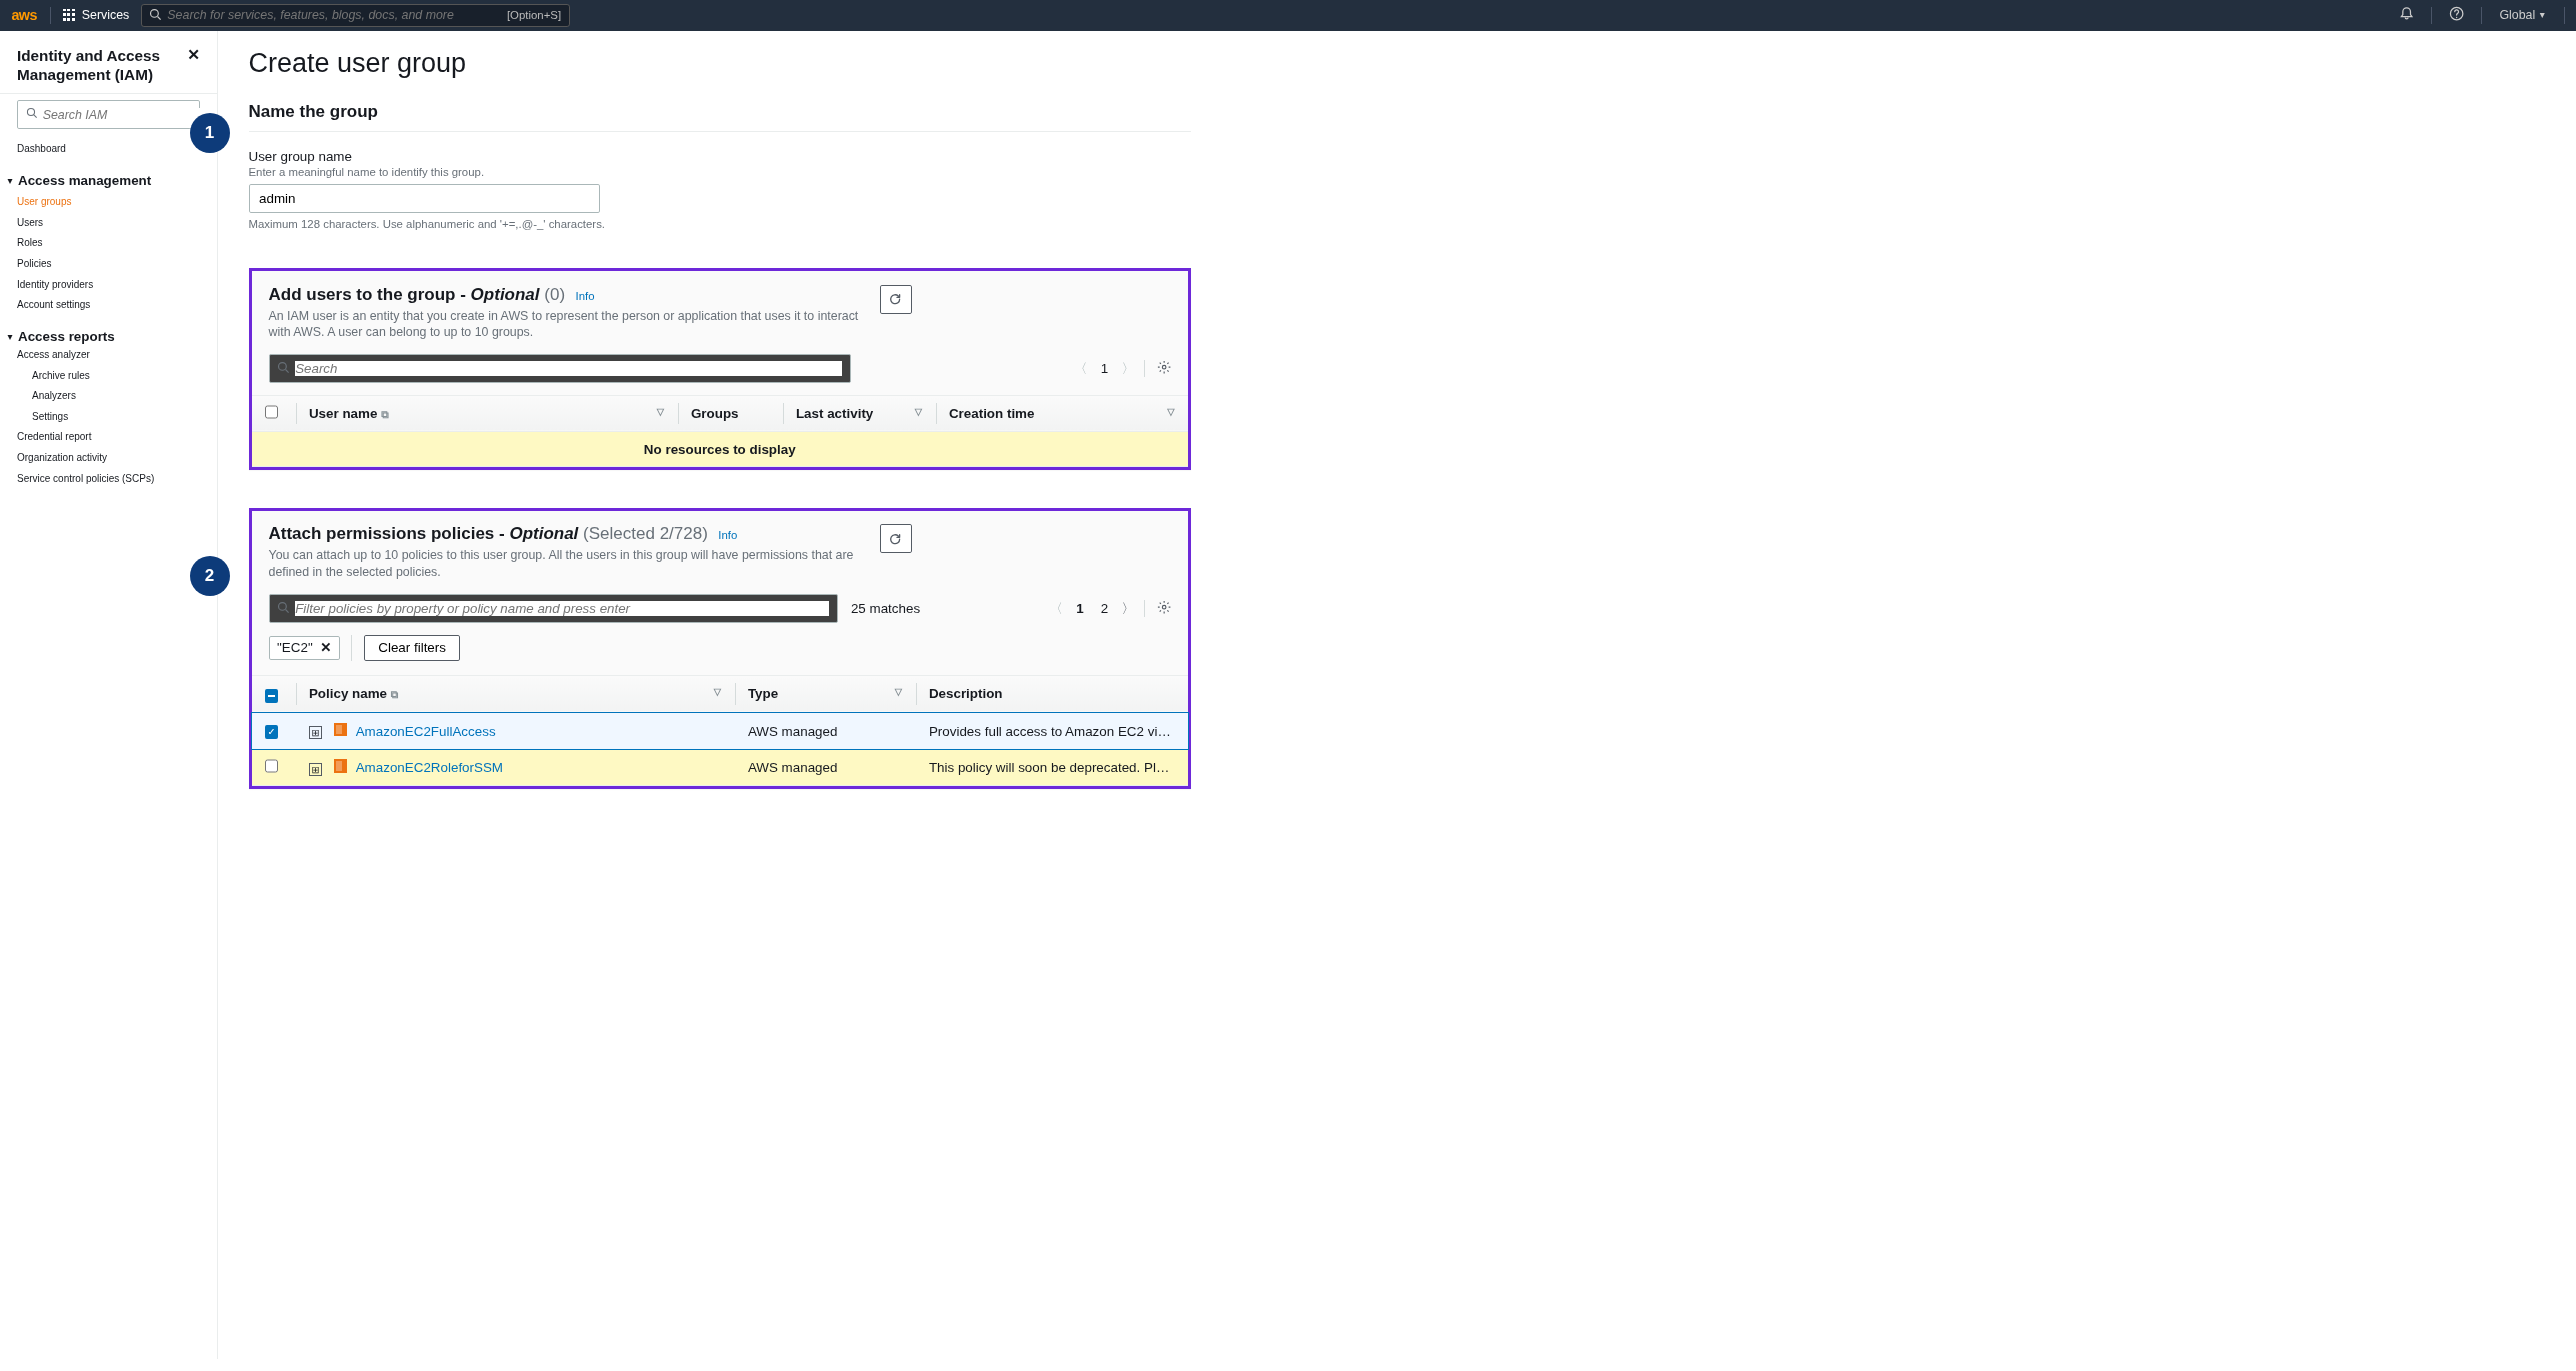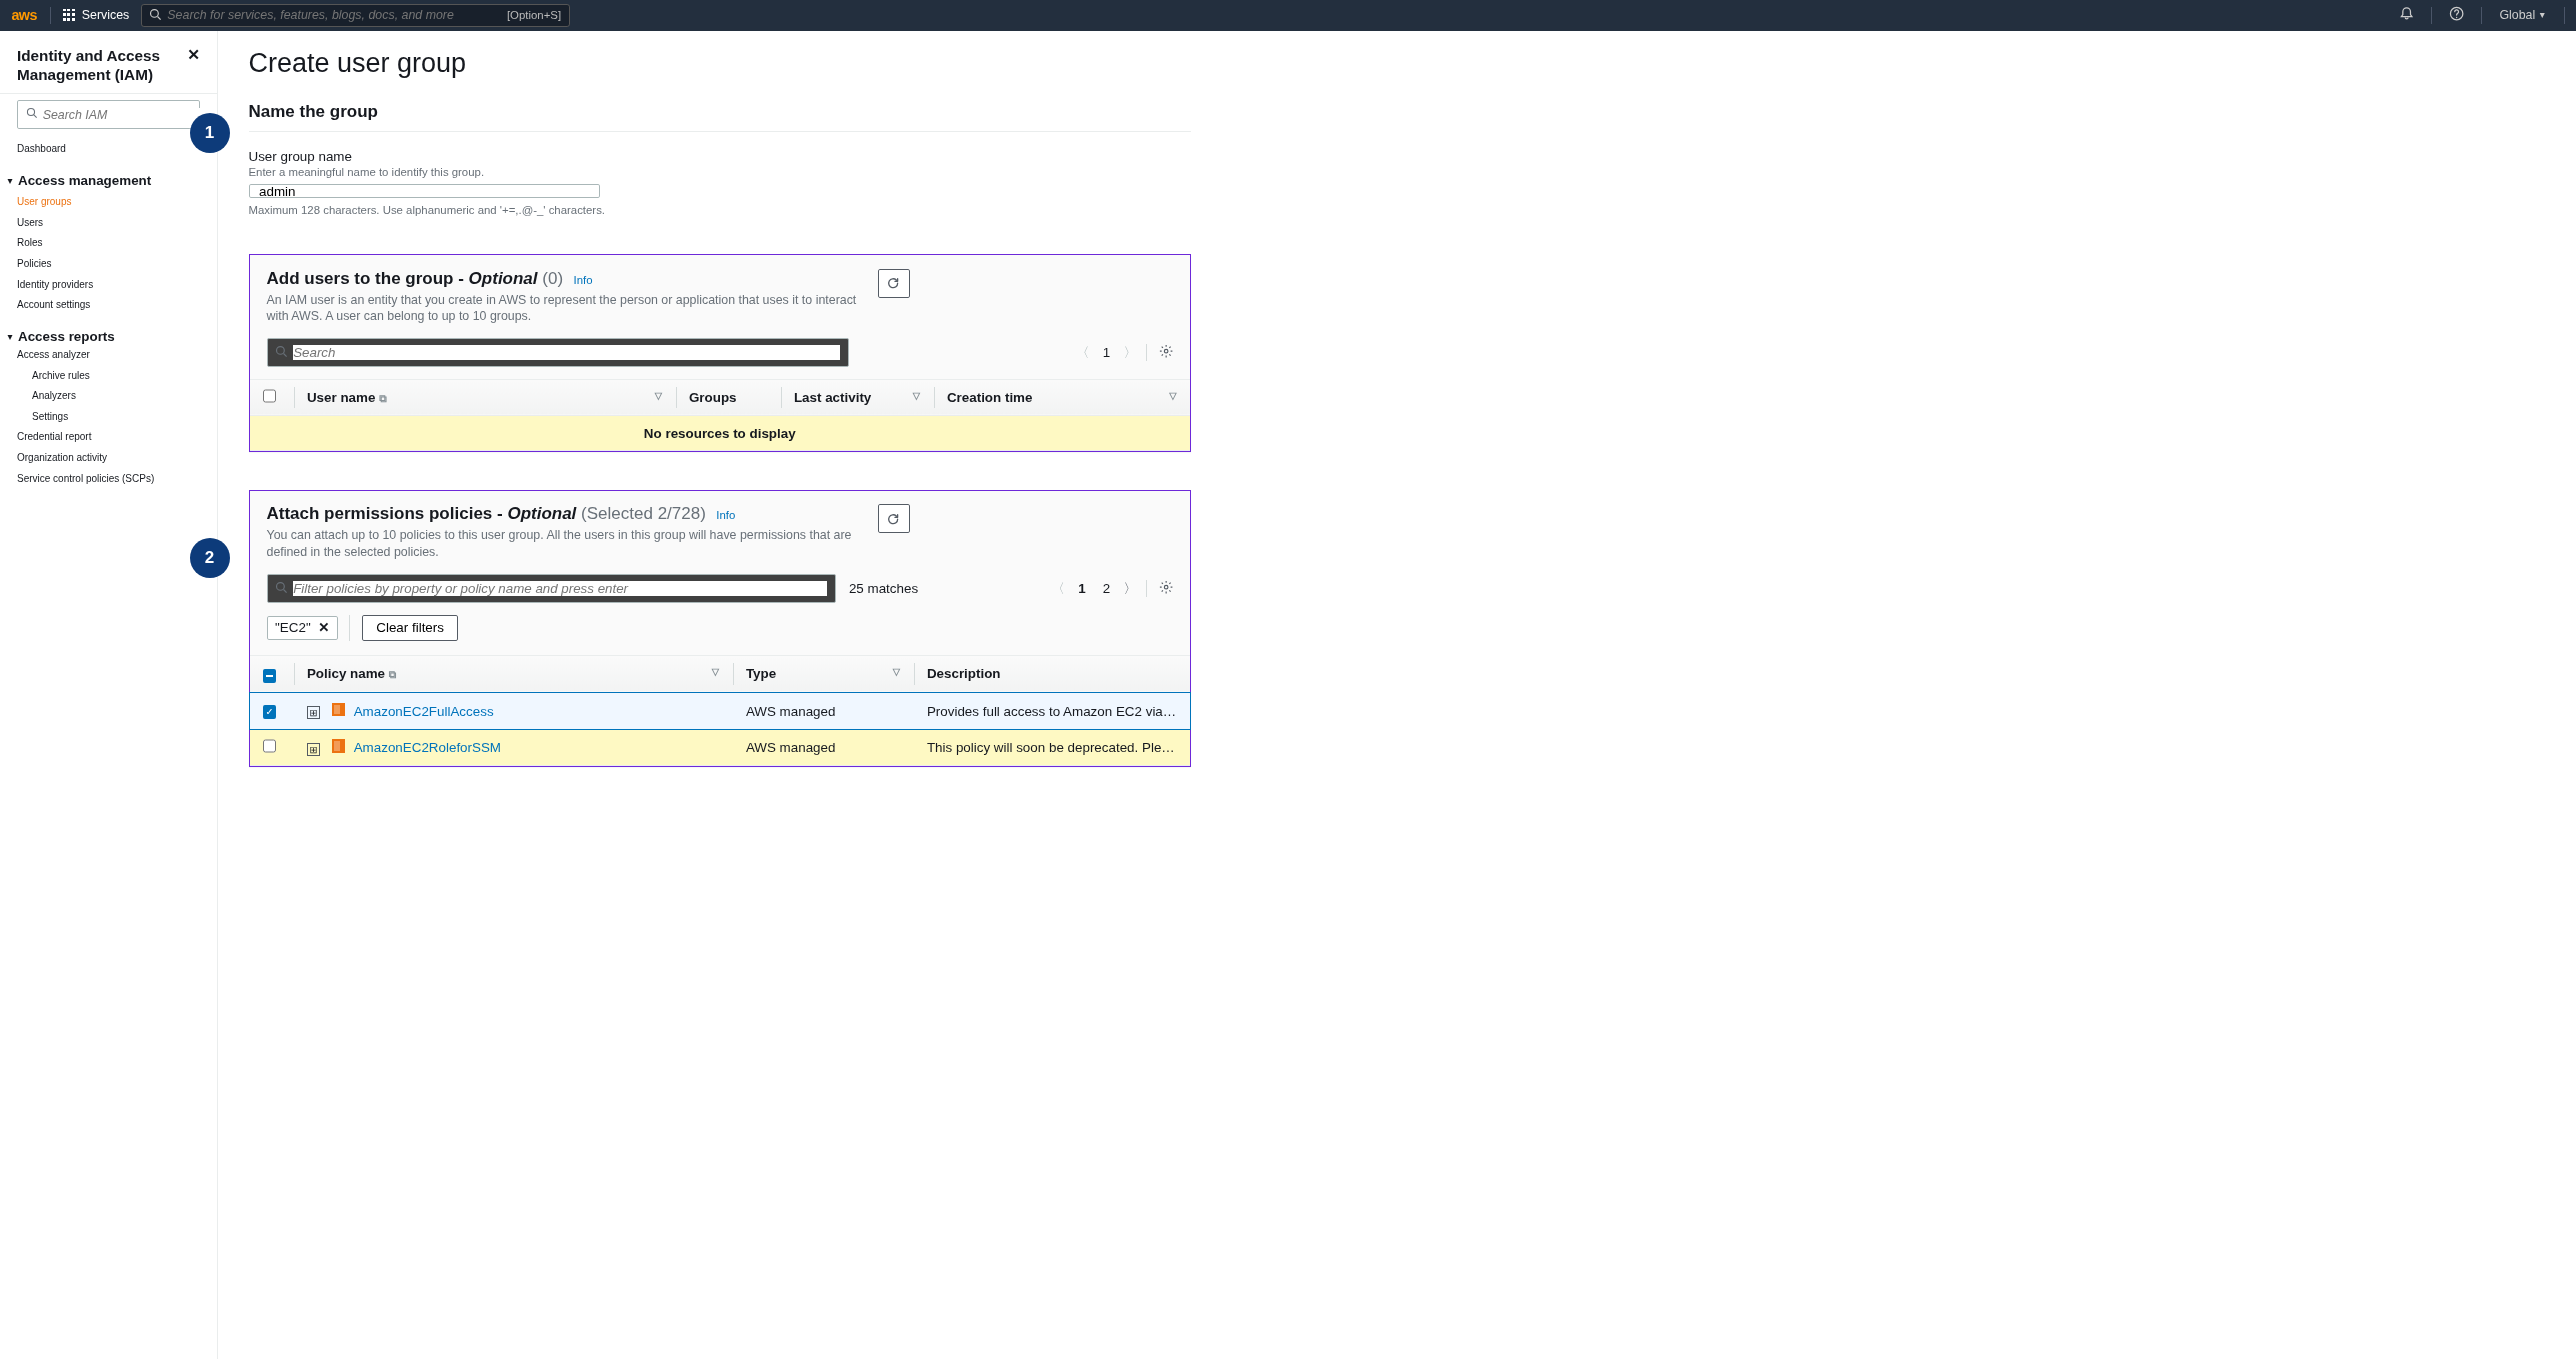--- a/index.html
+++ b/index.html
@@ -36,25 +36,25 @@
 .side-link.sub{padding-left:32px}
 
 
 .main{margin-left:218px;padding-top:30.5px}
 .content{max-width:973px;padding:17px 0 38px 30.5px}
 h1.page-title{font-size:27px;font-weight:400;margin-bottom:23px}
 h2.sec-title{font-size:17px;font-weight:bold;margin-bottom:3.8px}
 .hr{border:0;border-top:1px solid #eaeded;margin:9.5px 0 17px 0}
 .field-label{font-size:13.4px;margin-bottom:1.9px}
 .field-hint{font-size:11.4px;color:#687078;margin-bottom:5.7px}
-.text-input{width:351px;height:14px;border:1px solid #aab7b8;border-radius:1.9px;padding:0 9.5px;font-size:13.4px}
+.text-input{width:351px;height:29px;border:1px solid #aab7b8;border-radius:1.9px;padding:0 9.5px;font-size:13.4px}
 .field-constraint{font-size:11.4px;color:#687078;margin-top:5.7px}
 
 
-.panel{border:1px solid #6d28d9;margin-top:38px;background:#fafafa;box-shadow:0 1px 1px rgba(0,0,0,.03)}
+.panel{border:3px solid #6d28d9;margin-top:38px;background:#fafafa;box-shadow:0 1px 1px rgba(0,0,0,.03)}
 .panel-head{padding:13.4px 17px 9.5px 17px;display:flex;align-items:flex-start}
 .panel-head .titles{flex:1;max-width:611px}
 .panel-head h3{font-size:17px;font-weight:bold;display:inline}
 .optional-tag{font-style:italic;font-weight:bold}
 .count-tag{font-weight:400;color:#687078}
 .info-link{color:#0073bb;font-size:11.4px;font-weight:normal;margin-left:5.7px;cursor:pointer}
 .panel-head .desc{font-size:12.4px;color:#687078;margin-top:2.9px;line-height:1.35}
 .refresh-btn{width:32px;height:29px;border:1px solid #545b64;border-radius:1.9px;background:#fff;display:flex;align-items:center;justify-content:center;cursor:pointer}
 .refresh-btn svg{width:14.3px;height:14.3px}
 .toolbar{padding:3.8px 17px 11.4px 17px;display:flex;align-items:center;gap:13.4px}

